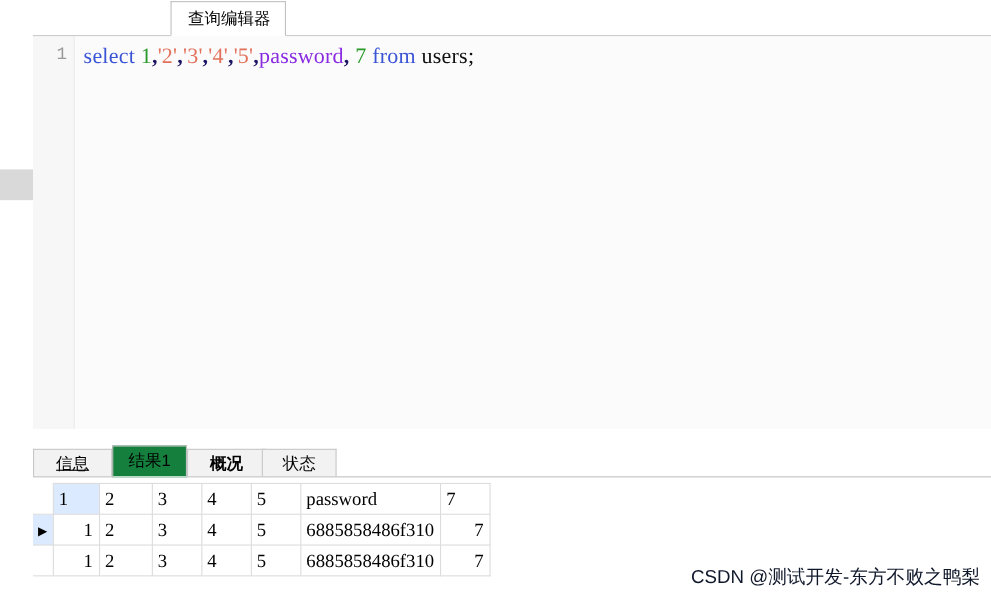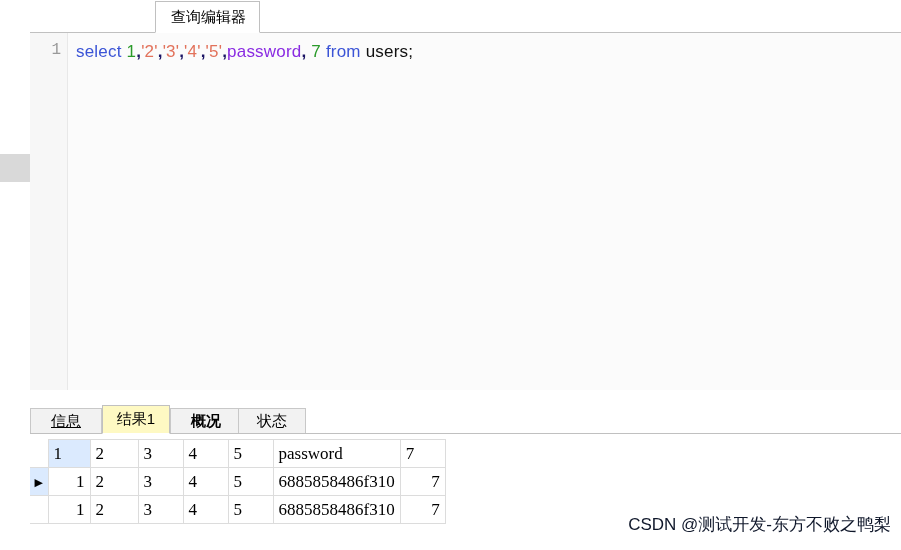--- a/index.html
+++ b/index.html
@@ -76,22 +76,22 @@
   }
   .code-area {
     position: absolute;
     left: 38px; top: 0;
     right: 0; bottom: 0;
     background: #fbfbfb;
     padding: 8px 0 0 8px;
     box-sizing: border-box;
   }
   .code-line {
-    font-family: Liberation Sans, sans-serif;
-    font-size: 17px;
+    font-family: Liberation Serif, serif;
+    font-size: 20px;
     line-height: 21px;
     white-space: pre;
     letter-spacing: 0.2px;
   }
   .kw      { color: #3b54d6; }
   .num     { color: #2a9a2a; }
   .str     { color: #e2725b; }
   .punct   { color: #1b1464; font-weight: bold; }
   .ident   { color: #8a2be2; }
   .plain   { color: #101010; }
@@ -132,21 +132,21 @@
     border-bottom: none;
     font-size: 15px;
     color: #000000;
     display: flex;
     align-items: center;
     justify-content: center;
     padding: 0 9px;
     white-space: nowrap;
   }
   .rtab.active {
-    background: #fef9c3;
+    background: #15803d;
     top: 0px;
     height: 29px;
     border: 1px solid #c0c0c0;
     border-bottom: 1px solid #ffffff;
     z-index: 5;
   }
   #rtab-0 { left: 0px;   width: 72px; text-decoration: underline; }
   #rtab-1 { left: 72px;  width: 68px; }
   #rtab-2 { left: 140px; width: 72px; font-weight: bold; }
   #rtab-3 { left: 208px; width: 68px; }

